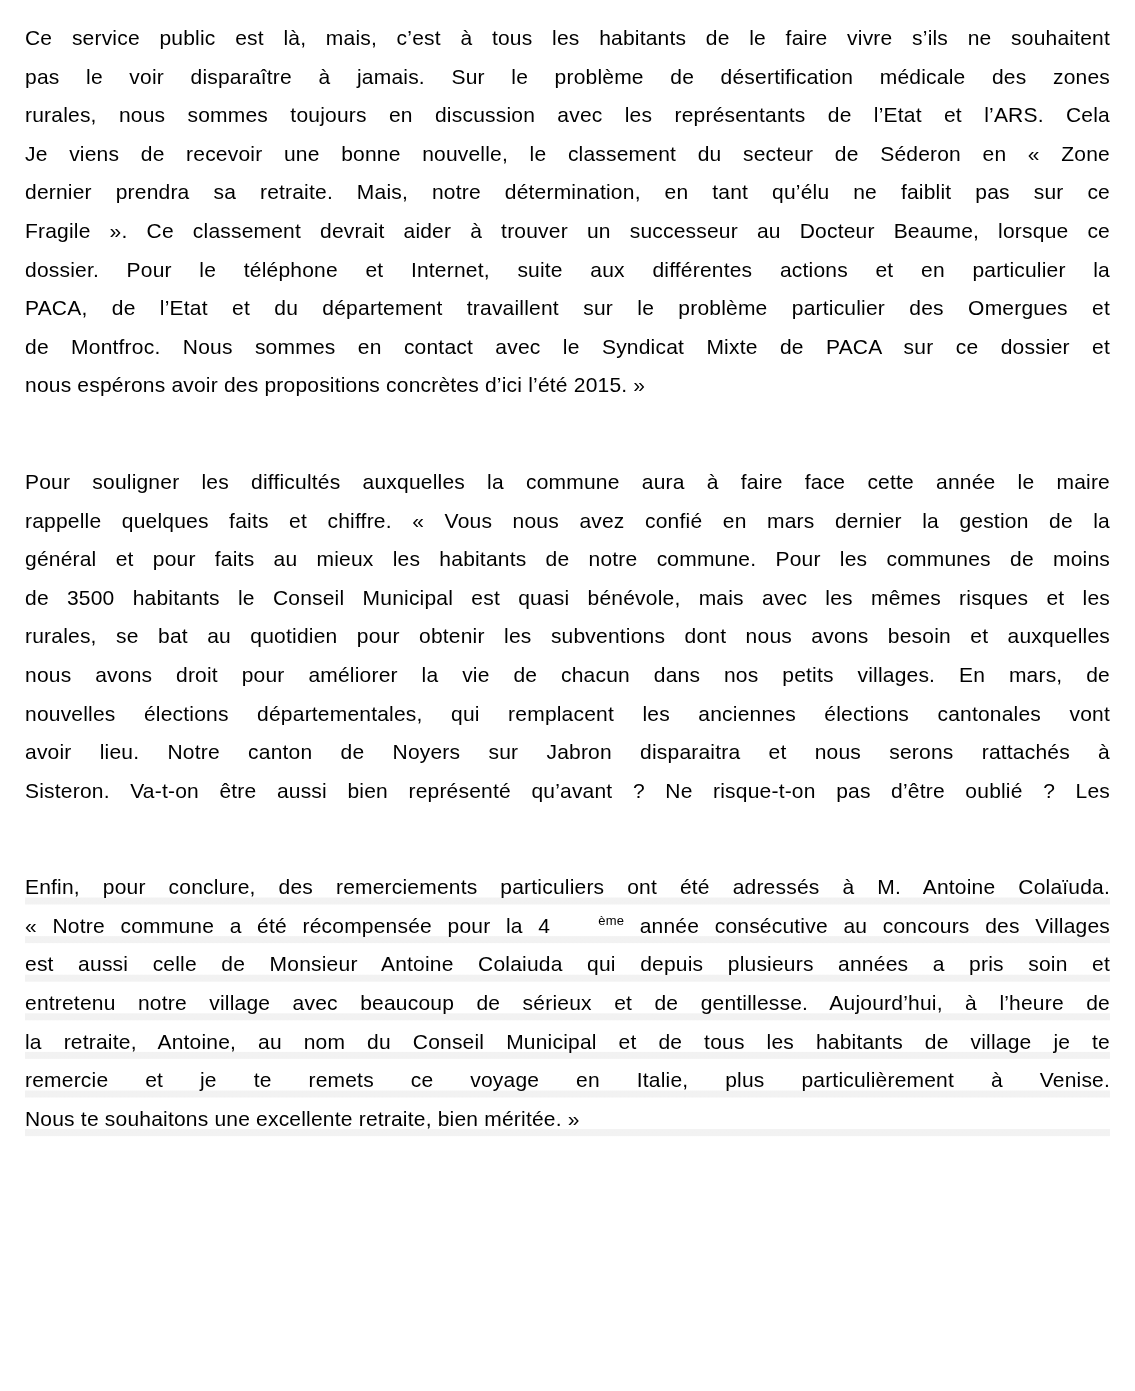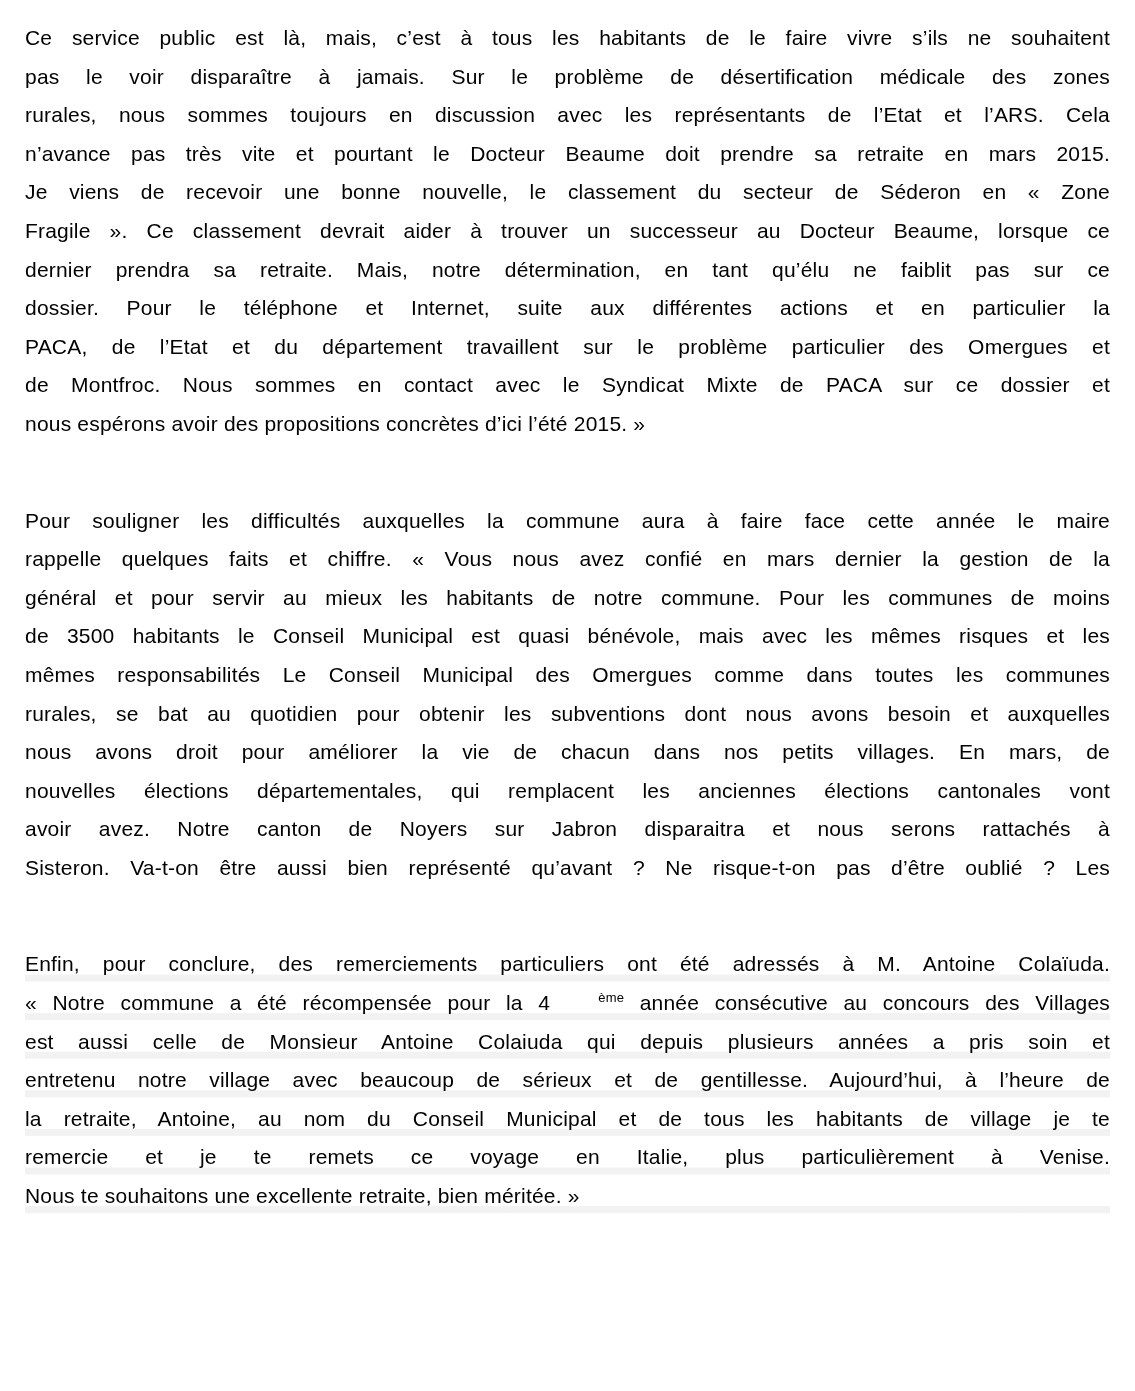--- a/index.html
+++ b/index.html
@@ -61,40 +61,38 @@
 </style>
 </head>
 <body>
 
 <div class="page">
 
   <div class="paragraph">
     <div class="line">Ce service public est là, mais, c’est à tous les habitants de le faire vivre s’ils ne souhaitent</div>
     <div class="line">pas le voir disparaître à jamais. Sur le problème de désertification médicale des zones</div>
     <div class="line">rurales, nous sommes toujours en discussion avec les représentants de l’Etat et l’ARS. Cela</div>
-    <div class="line">n’avance pas très vite et pourtant le Docteur Beaume doit prendre sa retraite en mars 2015.</div>
     <div class="line">Je viens de recevoir une bonne nouvelle, le classement du secteur de Séderon en « Zone</div>
+    <div class="line">dernier prendra sa retraite. Mais, notre détermination, en tant qu’élu ne faiblit pas sur ce</div>
     <div class="line">Fragile ». Ce classement devrait aider à trouver un successeur au Docteur Beaume, lorsque ce</div>
-    <div class="line">dernier prendra sa retraite. Mais, notre détermination, en tant qu’élu ne faiblit pas sur ce</div>
     <div class="line">dossier. Pour le téléphone et Internet, suite aux différentes actions et en particulier la</div>
     <div class="line">PACA, de l’Etat et du département travaillent sur le problème particulier des Omergues et</div>
     <div class="line">de Montfroc. Nous sommes en contact avec le Syndicat Mixte de PACA sur ce dossier et</div>
     <div class="line para-last">nous espérons avoir des propositions concrètes d’ici l’été 2015. »</div>
   </div>
 
   <div class="paragraph">
     <div class="line">Pour souligner les difficultés auxquelles la commune aura à faire face cette année le maire</div>
     <div class="line">rappelle quelques faits et chiffre. « Vous nous avez confié en mars dernier la gestion de la</div>
-    <div class="line">général et pour servir au mieux les habitants de notre commune. Pour les communes de moins</div>
+    <div class="line">général et pour faits au mieux les habitants de notre commune. Pour les communes de moins</div>
     <div class="line">de 3500 habitants le Conseil Municipal est quasi bénévole, mais avec les mêmes risques et les</div>
-    <div class="line">mêmes responsabilités Le Conseil Municipal des Omergues comme dans toutes les communes</div>
     <div class="line">rurales, se bat au quotidien pour obtenir les subventions dont nous avons besoin et auxquelles</div>
     <div class="line">nous avons droit pour améliorer la vie de chacun dans nos petits villages. En mars, de</div>
     <div class="line">nouvelles élections départementales, qui remplacent les anciennes élections cantonales vont</div>
-    <div class="line">avoir avez. Notre canton de Noyers sur Jabron disparaitra et nous serons rattachés à</div>
+    <div class="line">avoir lieu. Notre canton de Noyers sur Jabron disparaitra et nous serons rattachés à</div>
     <div class="line">Sisteron. Va-t-on être aussi bien représenté qu’avant ? Ne risque-t-on pas d’être oublié ? Les</div>
   </div>
 
   <div class="paragraph bleed">
     <div class="line">Enfin, pour conclure, des remerciements particuliers ont été adressés à M. Antoine Colaïuda.</div>
     <div class="line">
       <span>« Notre commune a été récompensée pour la 4</span><span class="sup">ème</span><span> année consécutive au concours des Villages</span>
     </div>
     <div class="line">est aussi celle de Monsieur Antoine Colaiuda qui depuis plusieurs années a pris soin et</div>
     <div class="line">entretenu notre village avec beaucoup de sérieux et de gentillesse. Aujourd’hui, à l’heure de</div>

